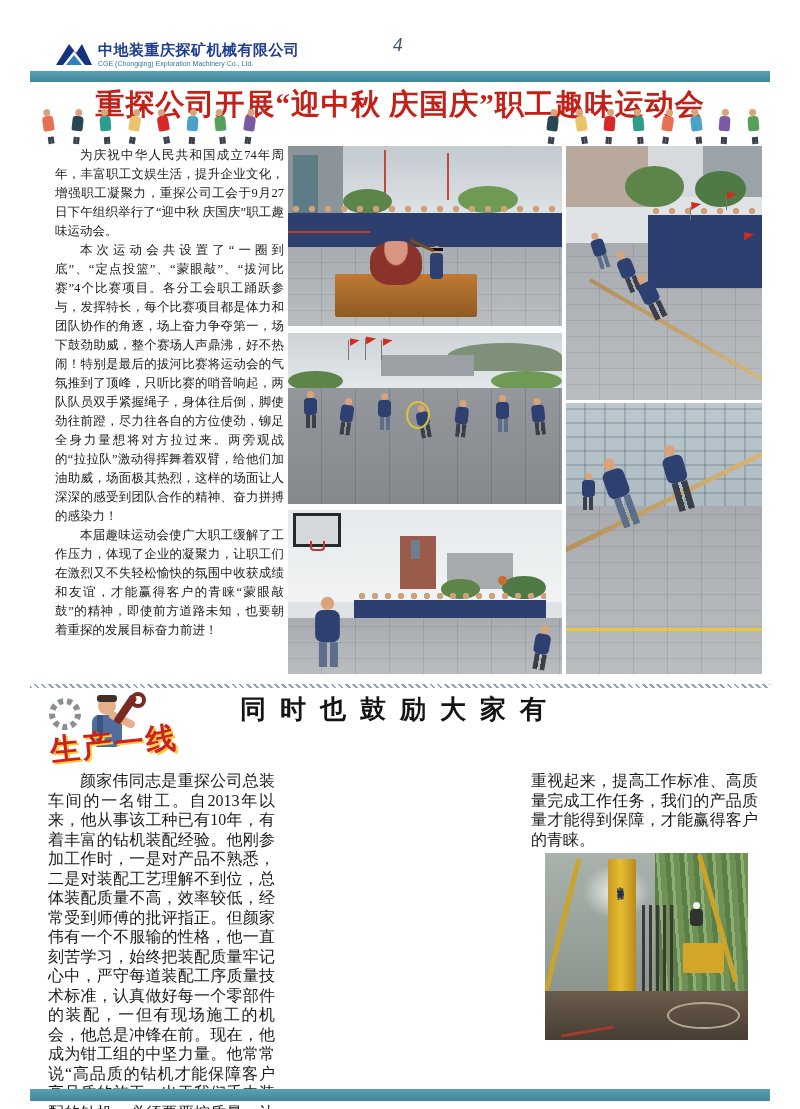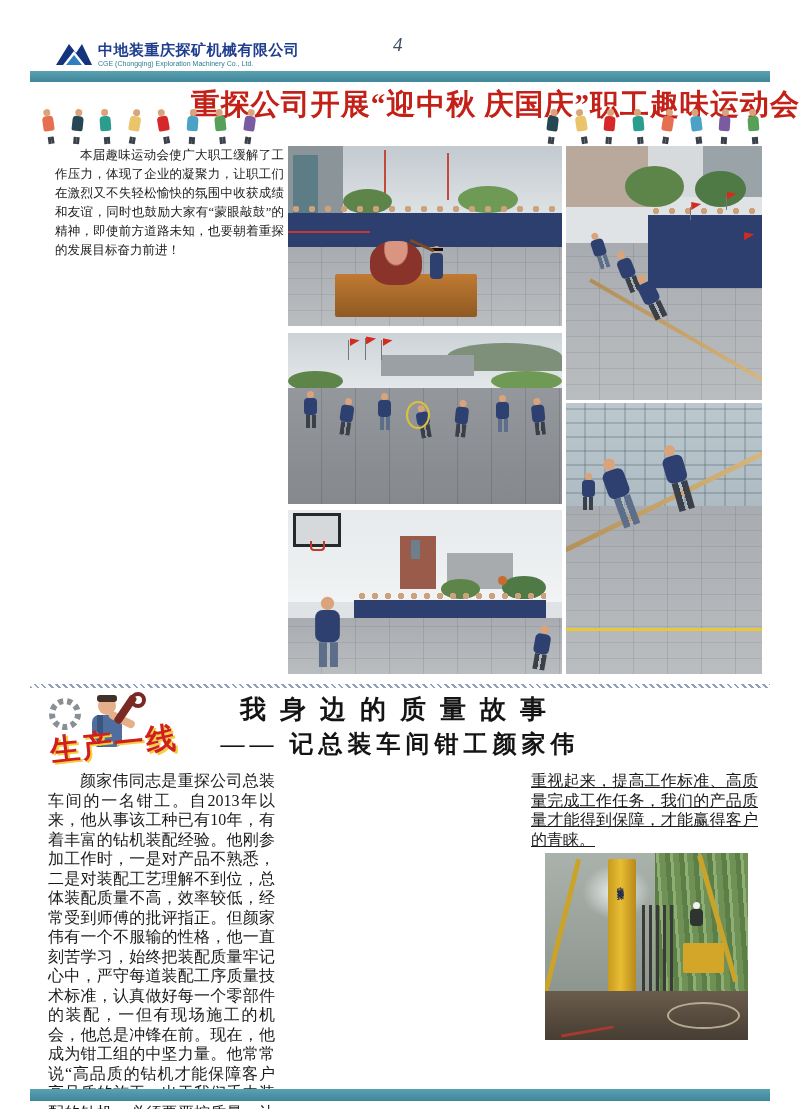--- a/index.html
+++ b/index.html
@@ -11,21 +11,21 @@
   .logo-mark{left:55px;top:39px;width:38px;height:28px;}
   .company-cn{left:98px;top:41px;font-size:15px;font-weight:bold;color:#203e8f;letter-spacing:.5px;font-family:"Liberation Sans",sans-serif;}
   .company-en{left:98px;top:60px;font-size:7px;color:#2f7d95;font-family:"Liberation Sans",sans-serif;}
   .page-num{left:393px;top:34px;font-size:19px;font-style:italic;color:#3d4f66;}
   .contact{right:34px;top:52px;font-size:9.5px;color:#151515;}
   .contact span{margin-left:13px;}
   .bar{left:30px;width:740px;height:11px;background:linear-gradient(#5aa2b2,#3f8799);}
   .bar.top{top:71px;} .bar.bottom{top:1089px;height:12px;}
 
   
-  .title1{left:0;right:0;top:85px;text-align:right;font-size:29px;font-weight:bold;color:#c32017;letter-spacing:1px;}
+  .title1{left:0;right:0;top:85px;text-align:center;font-size:29px;font-weight:bold;color:#c32017;letter-spacing:1px;}
   .athletes{top:103px;width:214px;height:38px;display:flex;justify-content:space-between;align-items:flex-end;}
   .athletes.l{left:42px;} .athletes.r{left:546px;}
   .ath{position:relative;width:13px;height:32px;transform:rotate(var(--r,0deg));}
   .ath::before{content:"";position:absolute;top:0;left:3px;width:7px;height:7px;border-radius:50%;background:#d9a47b;}
   .ath::after{content:"";position:absolute;top:7px;left:1px;width:11px;height:15px;border-radius:4px 4px 2px 2px;background:var(--c,#2a9d8f);
               box-shadow:2px 17px 0 -4px #3a4049,-1px 17px 0 -4px #3a4049;}
   .a1-text{left:55px;top:146px;width:229px;}
   .a1-text p{margin:0;font-size:12.5px;line-height:19px;text-align:justify;text-indent:2em;}
   .byline{text-align:right;padding-right:12px;margin-top:8px;font-size:12.5px;text-indent:0;}
 
@@ -48,21 +48,21 @@
   
   .hatch{left:30px;width:740px;height:4px;background:repeating-linear-gradient(45deg,#93a0bd 0 2px,rgba(0,0,0,0) 2px 5px);}
 
   
   .t2-l1{left:0;right:0;top:692px;text-align:center;font-size:26px;font-weight:bold;letter-spacing:14px;color:#141414;}
   .t2-l2{left:0;right:0;top:728px;text-align:center;font-size:24px;font-weight:bold;letter-spacing:5px;color:#141414;}
   .badge{left:50px;top:724px;font-size:30px;font-weight:bold;color:#cf1f1f;transform:rotate(-6deg);
          text-shadow:2px 2px 0 #f3cf3f;letter-spacing:2px;}
   .a2col{top:768px;width:233px;}
   .a2col p{margin:3px;font-size:16px;line-height:19.5px;text-align:justify;text-indent:2em;}
-  .a2col p.noindent{text-indent:0;text-decoration:underline;}
+  .a2col p.noindent{text-indent:0;}
   .c1{left:45px;} .c2{left:287px;} .c3{left:528px;}
 
   
   .mast-text{position:absolute;writing-mode:vertical-rl;font-size:7px;color:#1d2b4e;letter-spacing:2px;left:70px;top:28px;font-weight:bold;}
 </style>
 </head>
 <body>
 
 <div class="page">
 
@@ -93,21 +93,23 @@
     <span class="ath" style="--c:#e9c46a;--r:-9deg"></span>
     <span class="ath" style="--c:#d62828;--r:5deg"></span>
     <span class="ath" style="--c:#2a9d8f;--r:-5deg"></span>
     <span class="ath" style="--c:#e76f51;--r:9deg"></span>
     <span class="ath" style="--c:#4aa3c7;--r:-7deg"></span>
     <span class="ath" style="--c:#7a5aa0;--r:4deg"></span>
     <span class="ath" style="--c:#57a05a;--r:-4deg"></span>
   </div>
 
   <div class="abs a1-text">
-    <p>本届趣味运动会使广大职工缓解了工作压力，体现了企业的凝聚力，让职工们在激烈又不失轻松愉快的氛围中收获成绩和友谊，同时也鼓励大家有“蒙眼敲鼓”的精神，即使前方道路未知，也要朝着重探的发展目标奋力前进！</p>
+    <p>为庆祝中华人民共和国成立74年周年，丰富职工文娱生活，提升企业文化，增强职工凝聚力，重探公司工会于9月27日下午组织举行了“迎中秋 庆国庆”职工趣味运动会。</p>
+    <p>本次运动会共设置了“一圈到底”、“定点投篮”、“蒙眼敲”、“拔河比赛”4个比赛项目。各分工会职工踊跃参与，发挥特长，每个比赛项目都是体力和团队协作的角逐，场上奋力争夺第一，场下鼓劲助威，整个赛场人声鼎沸，好不热闹！特别是最后的拔河比赛将运动会的气氛推到了顶峰，只听比赛的哨音响起，两队队员双手紧握绳子，身体往后倒，脚使劲往前蹬，尽力往各自的方位使劲，铆足全身力量想将对方拉过来。两旁观战的“拉拉队”激动得挥舞着双臂，给他们加油助威，场面极其热烈，这样的场面让人深深的感受到团队合作的精神、奋力拼搏的感染力！</p>
+    <p>本届趣味运动会使广大职工缓解了工作压力，体现了企业的凝聚力，让职工们在激烈又不失轻松愉快的氛围中收获成绩和友谊，才能赢得客户的青睐“蒙眼敲鼓”的精神，即使前方道路未知，也要朝着重探的发展目标奋力前进！</p>
   </div>
 
   <div class="photo" style="left:288px;top:146px;width:274px;height:180px;">
     <div class="abs" style="left:0;top:0;right:0;height:38%;background:linear-gradient(#c3cad0,#dde2e4);"></div>
     <div class="abs" style="left:0;top:0;width:20%;height:44%;background:#8b9499;"></div>
     <div class="abs" style="left:2%;top:5%;width:9%;height:40%;background:#5c7d86;"></div>
     <div class="abs" style="left:35%;top:2%;width:2px;height:30%;background:#c14a3a;"></div>
     <div class="abs" style="left:58%;top:4%;width:2px;height:26%;background:#c14a3a;"></div>
     <div class="tree" style="left:20%;top:24%;width:18%;height:14%;"></div>
     <div class="tree" style="left:62%;top:22%;width:22%;height:15%;background:#6f9a55;"></div>
@@ -259,22 +261,21 @@
     <circle cx="62" cy="16" r="9" fill="#e5b089"></circle>
     <rect x="52" y="5" width="20" height="7" rx="3" fill="#44302a"></rect>
     <rect x="47" y="25" width="30" height="32" rx="7" fill="#4f6d9e"></rect>
     <rect x="52" y="25" width="6" height="32" fill="#3c5580"></rect>
     <rect x="66" y="20" width="28" height="8" rx="4" fill="#e5b089" transform="rotate(26 66 20)"></rect>
     <rect x="86" y="4" width="8" height="32" rx="3" fill="#7a2a22" transform="rotate(34 86 4)"></rect>
     <circle cx="93" cy="10" r="6" fill="none" stroke="#7a2a22" stroke-width="4"></circle>
   </svg>
   <div class="abs badge">生产一线</div>
 
-  <div class="abs t2-l1">我身边的质量故事</div>
-  <div class="abs t2-l2">—— 记总装车间钳工颜家伟</div>
+  <div class="abs t2-l1">同时也鼓励大家有</div>
 
   <div class="abs a2col c1">
     <p>颜家伟同志是重探公司总装车间的一名钳工。自2013年以来，他从事该工种已有10年，有着丰富的钻机装配经验。他刚参加工作时，一是对产品不熟悉，二是对装配工艺理解不到位，总体装配质量不高，效率较低，经常受到师傅的批评指正。但颜家伟有一个不服输的性格，他一直刻苦学习，始终把装配质量牢记心中，严守每道装配工序质量技术标准，认真做好每一个零部件的装配，一但有现场施工的机会，他总是冲锋在前。现在，他成为钳工组的中坚力量。他常常说“高品质的钻机才能保障客户高品质的施工，出于我们手中装配的钻机，必须要严控质量，达到相应的技术质量标准才行。”</p>
   </div>
   <div class="abs a2col c2">
   </div>
   <div class="abs a2col c3">
     <p class="noindent">重视起来，提高工作标准、高质量完成工作任务，我们的产品质量才能得到保障，才能赢得客户的青睐。</p>
     <p class="byline">（工艺质量部：李敏琴）</p>
   </div>

